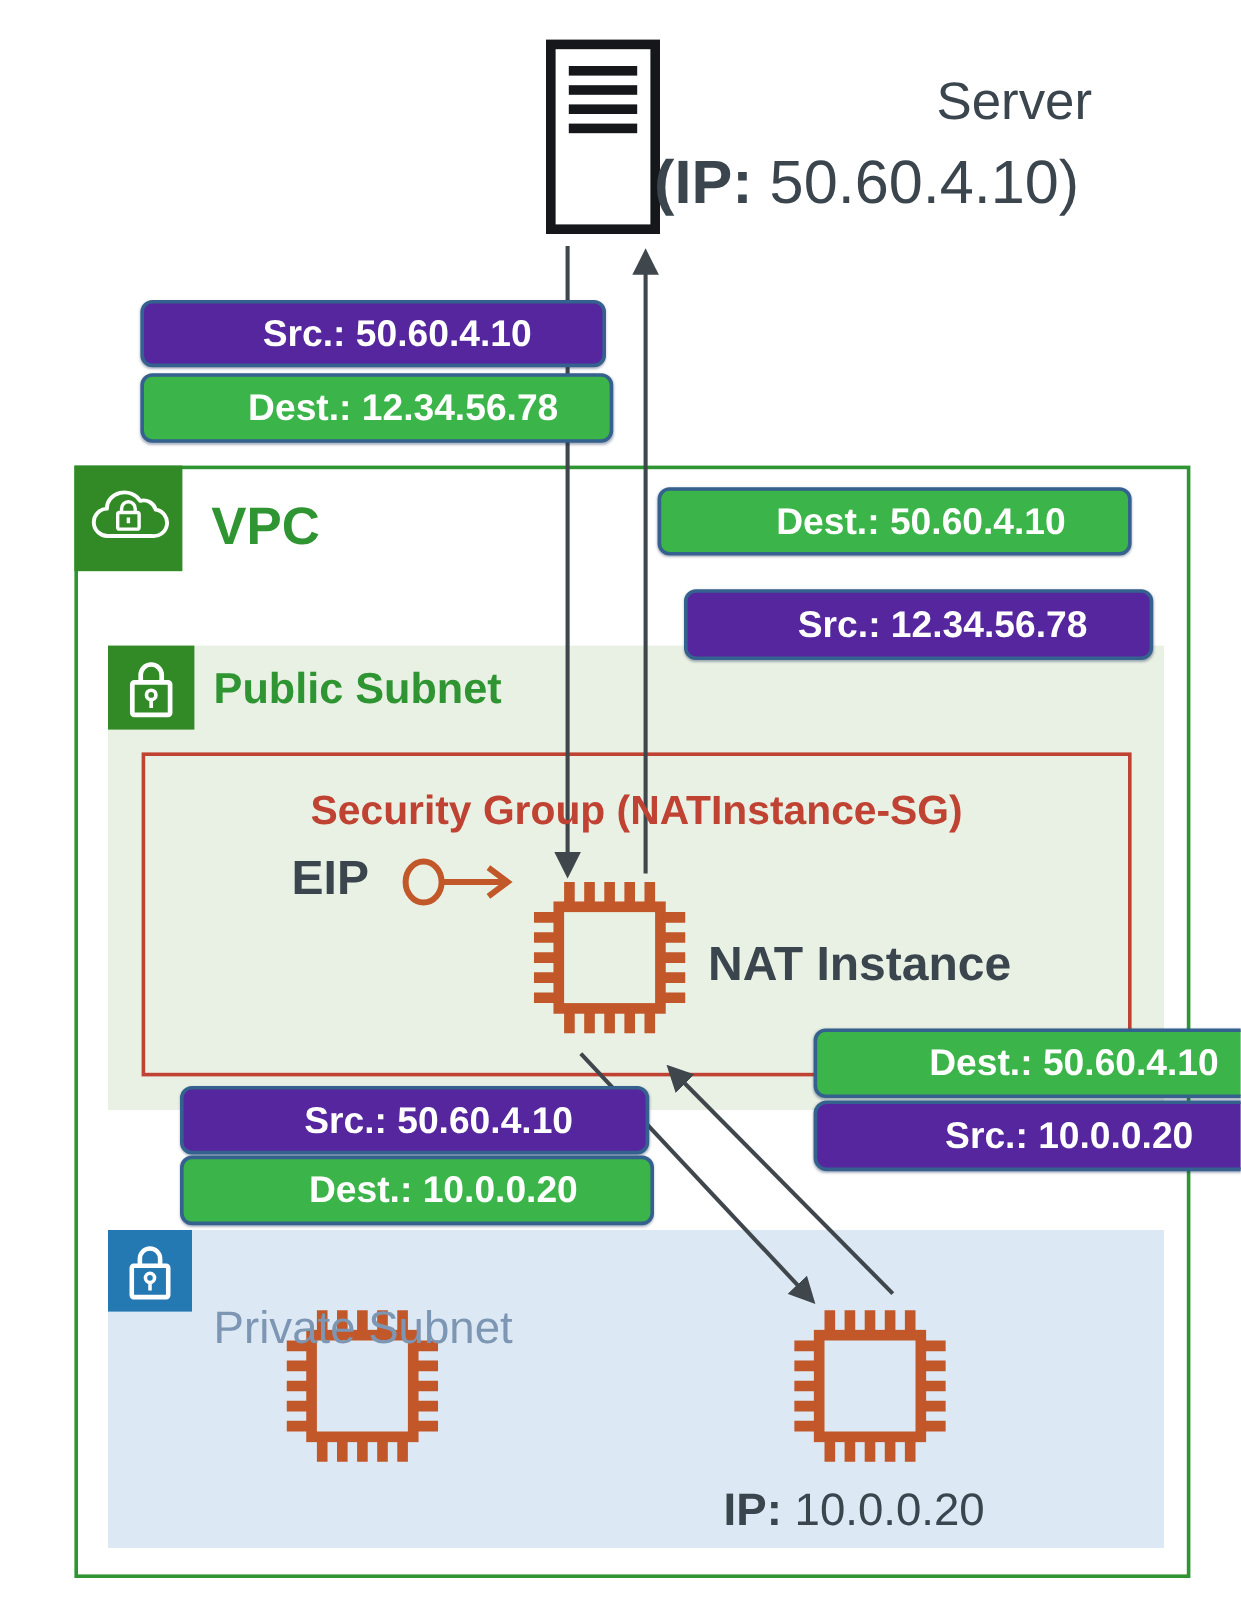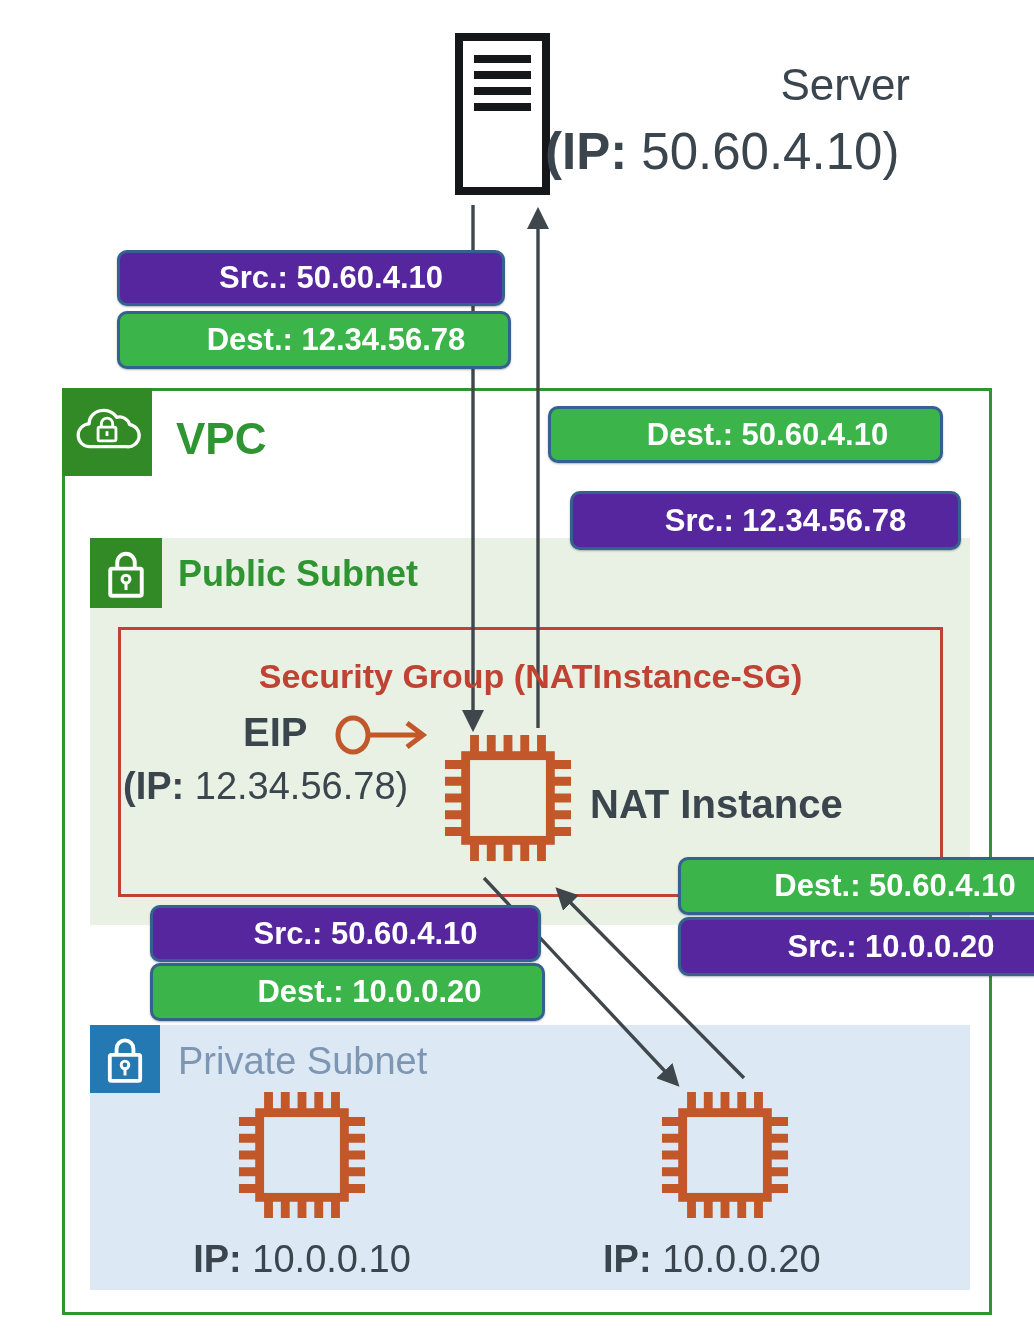--- a/index.html
+++ b/index.html
@@ -133,37 +133,35 @@
 
   <div class="label-text t-red" style="left:118px;top:657px;width:825px;text-align:center;font-size:34px;">Security Group (NATInstance-SG)</div>
   <div class="label-text t-dark" style="left:243px;top:710px;font-size:40px;font-weight:bold;">EIP</div>
   <svg class="abs" style="left:333px;top:712px;z-index:4;" width="100" height="46" viewBox="0 0 100 46">
     <g stroke="var(--chip-orange)" stroke-width="5" fill="none">
       <ellipse cx="20" cy="23" rx="15" ry="17"></ellipse>
       <path d="M35 23 H 86"></path>
       <path d="M74 11 L90 23 L74 35"></path>
     </g>
   </svg>
-  <div class="label-text t-dark" style="left:123px;top:765px;font-size:38px;"><b>(IP:</b>&nbsp;<span>12.34.56.78)</span></div>
 
   <svg class="chip" style="left:443px;top:733px;" width="130" height="130" viewBox="0 0 132 132">
       <use href="#chip"></use>
     </svg>
   <div class="label-text t-dark" style="left:590px;top:782px;font-size:40px;font-weight:bold;">NAT Instance</div>
 
   <div class="icon-tile" style="left:90px;top:1025px;width:70px;height:68px;background:var(--private-icon-bg);">
     <svg width="54" height="54" viewBox="0 0 64 64">
         <use href="#padlock"></use>
       </svg>
   </div>
-  <div class="label-text t-blue" style="left:178px;top:1040px;font-size:38px;font-weight:normal;">Private Subnet</div>
+  <div class="label-text t-blue" style="left:178px;top:1086px;font-size:38px;font-weight:normal;">Private Subnet</div>
 
   <svg class="chip" style="left:237px;top:1090px;" width="130" height="130" viewBox="0 0 132 132">
       <use href="#chip"></use>
     </svg>
-  <div class="label-text t-dark" style="left:180px;top:1238px;width:244px;text-align:center;font-size:38px;"><b>IP:</b>&nbsp;<span>10.0.0.10</span></div>
 
   <svg class="chip" style="left:660px;top:1090px;" width="130" height="130" viewBox="0 0 132 132">
       <use href="#chip"></use>
     </svg>
   <div class="label-text t-dark" style="left:603px;top:1238px;width:244px;text-align:left;font-size:38px;"><b>IP:</b>&nbsp;<span>10.0.0.20</span></div>
 
 </div>
 
 </body></html>

